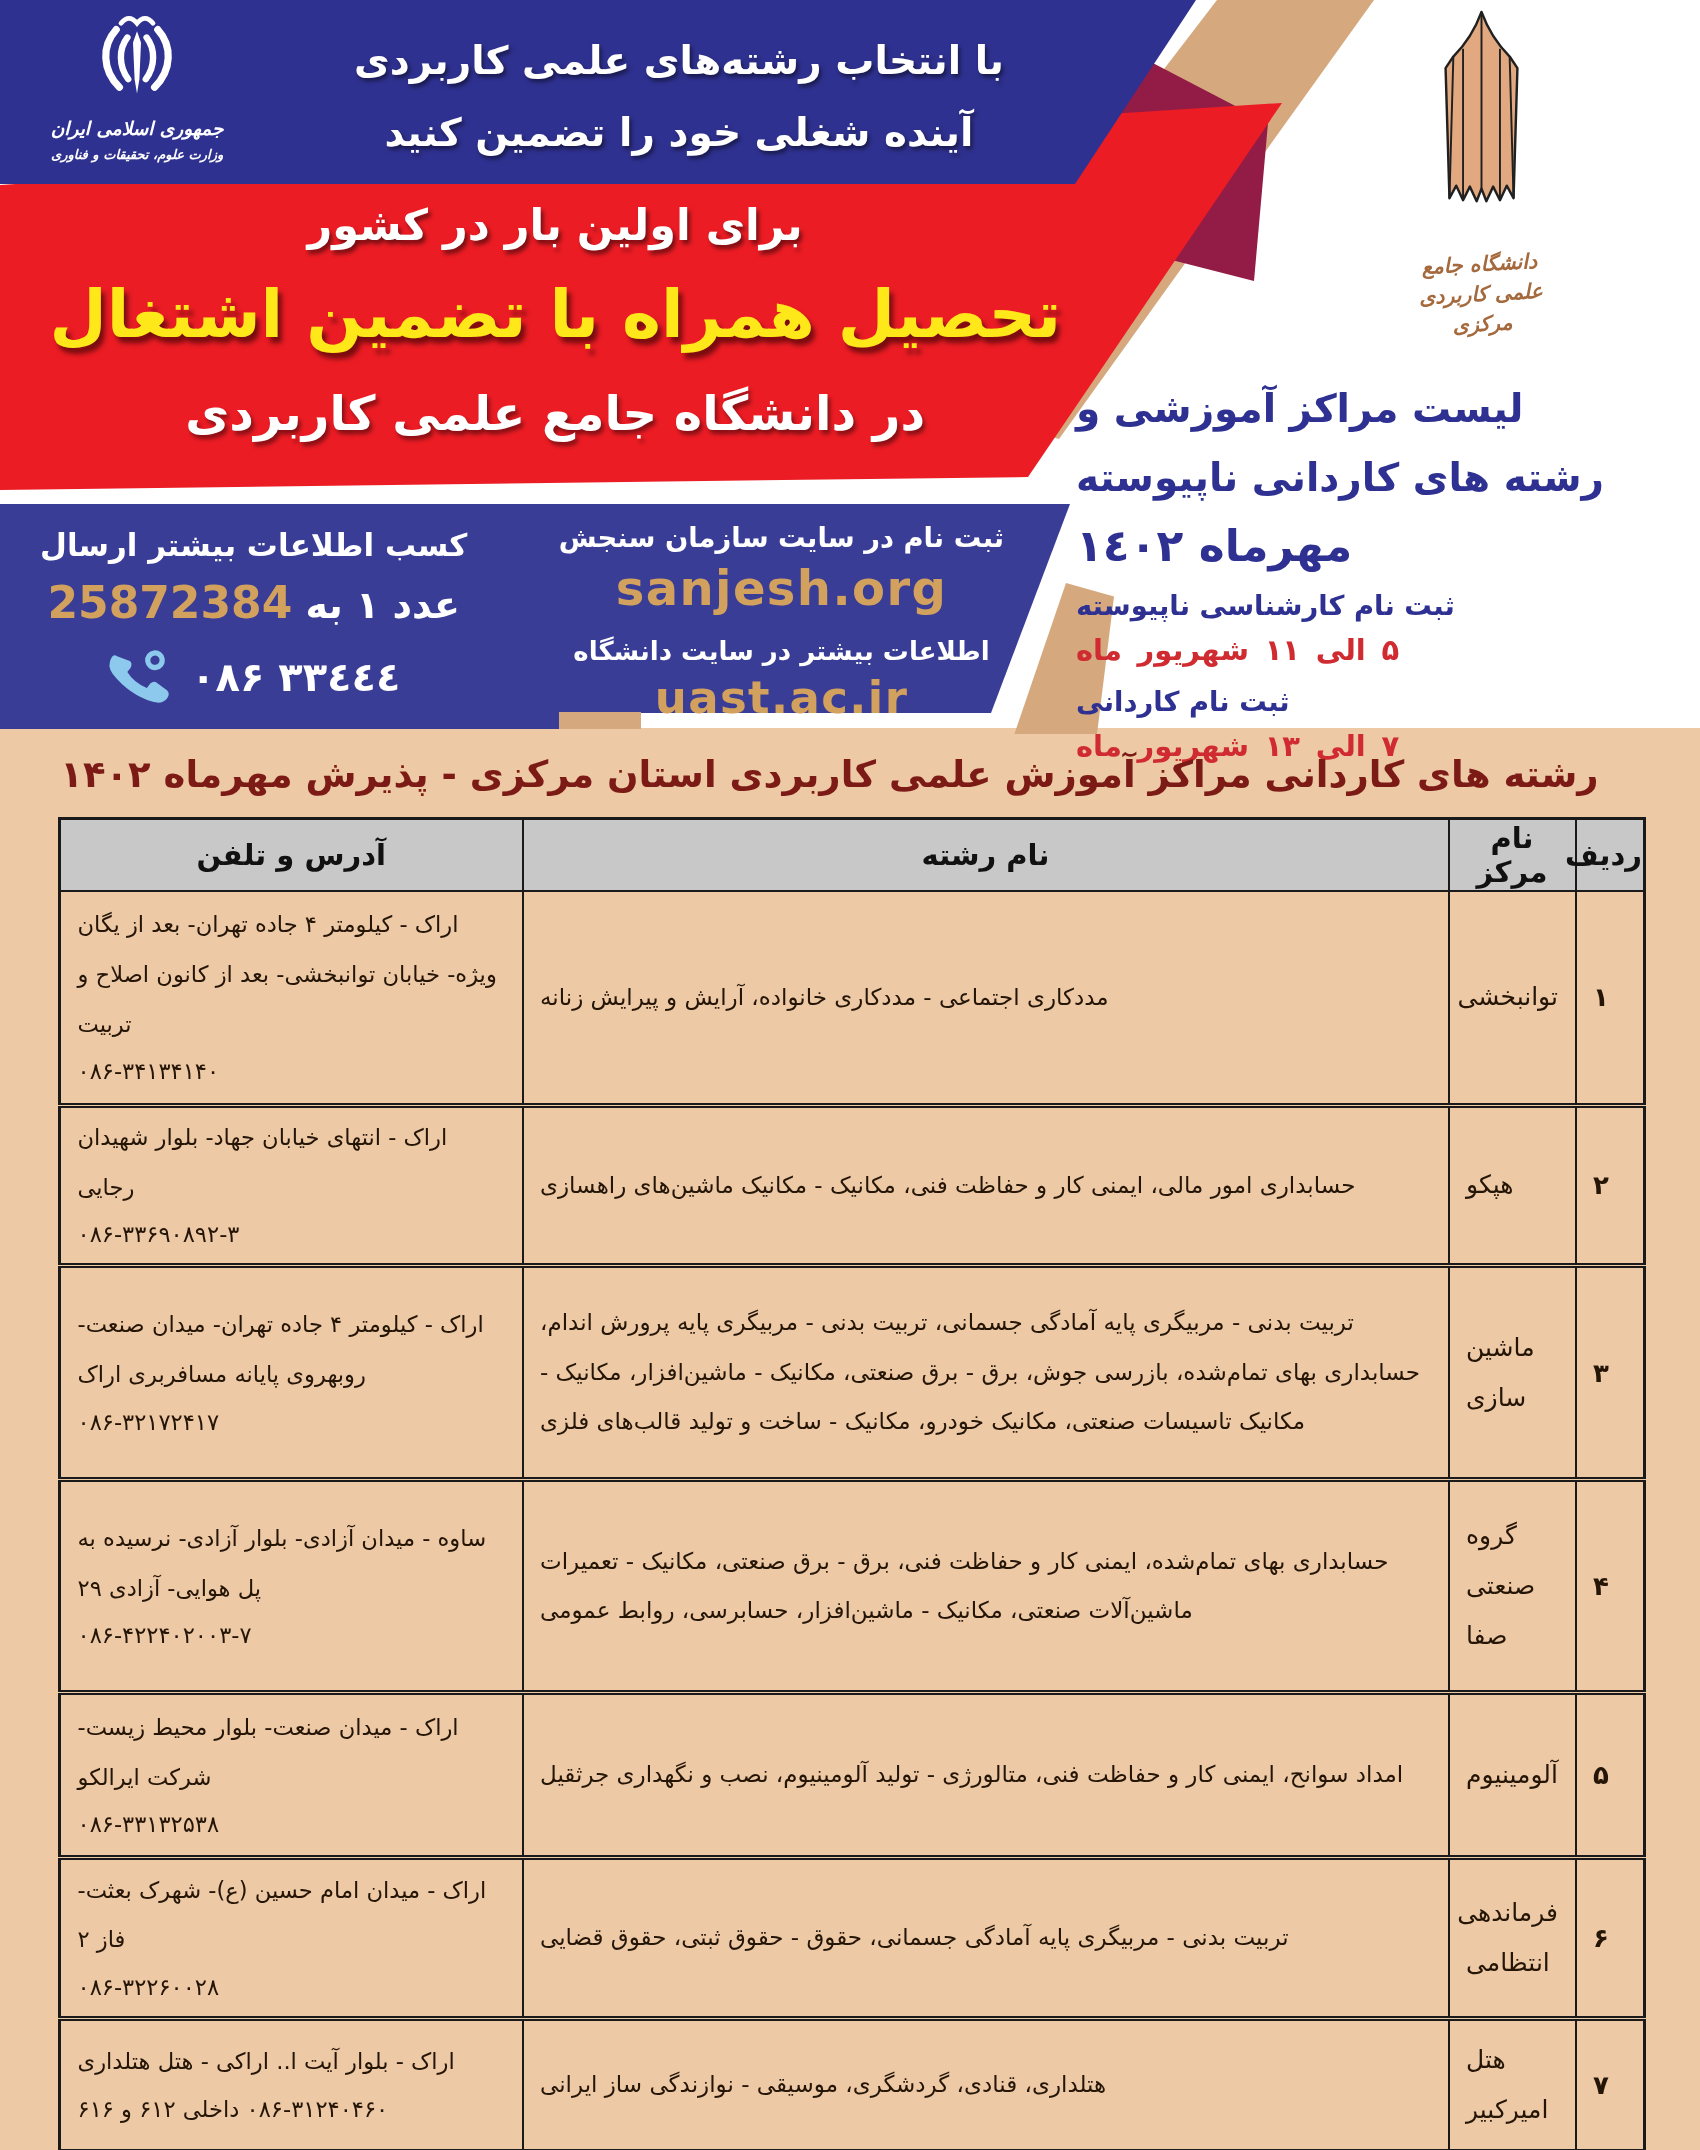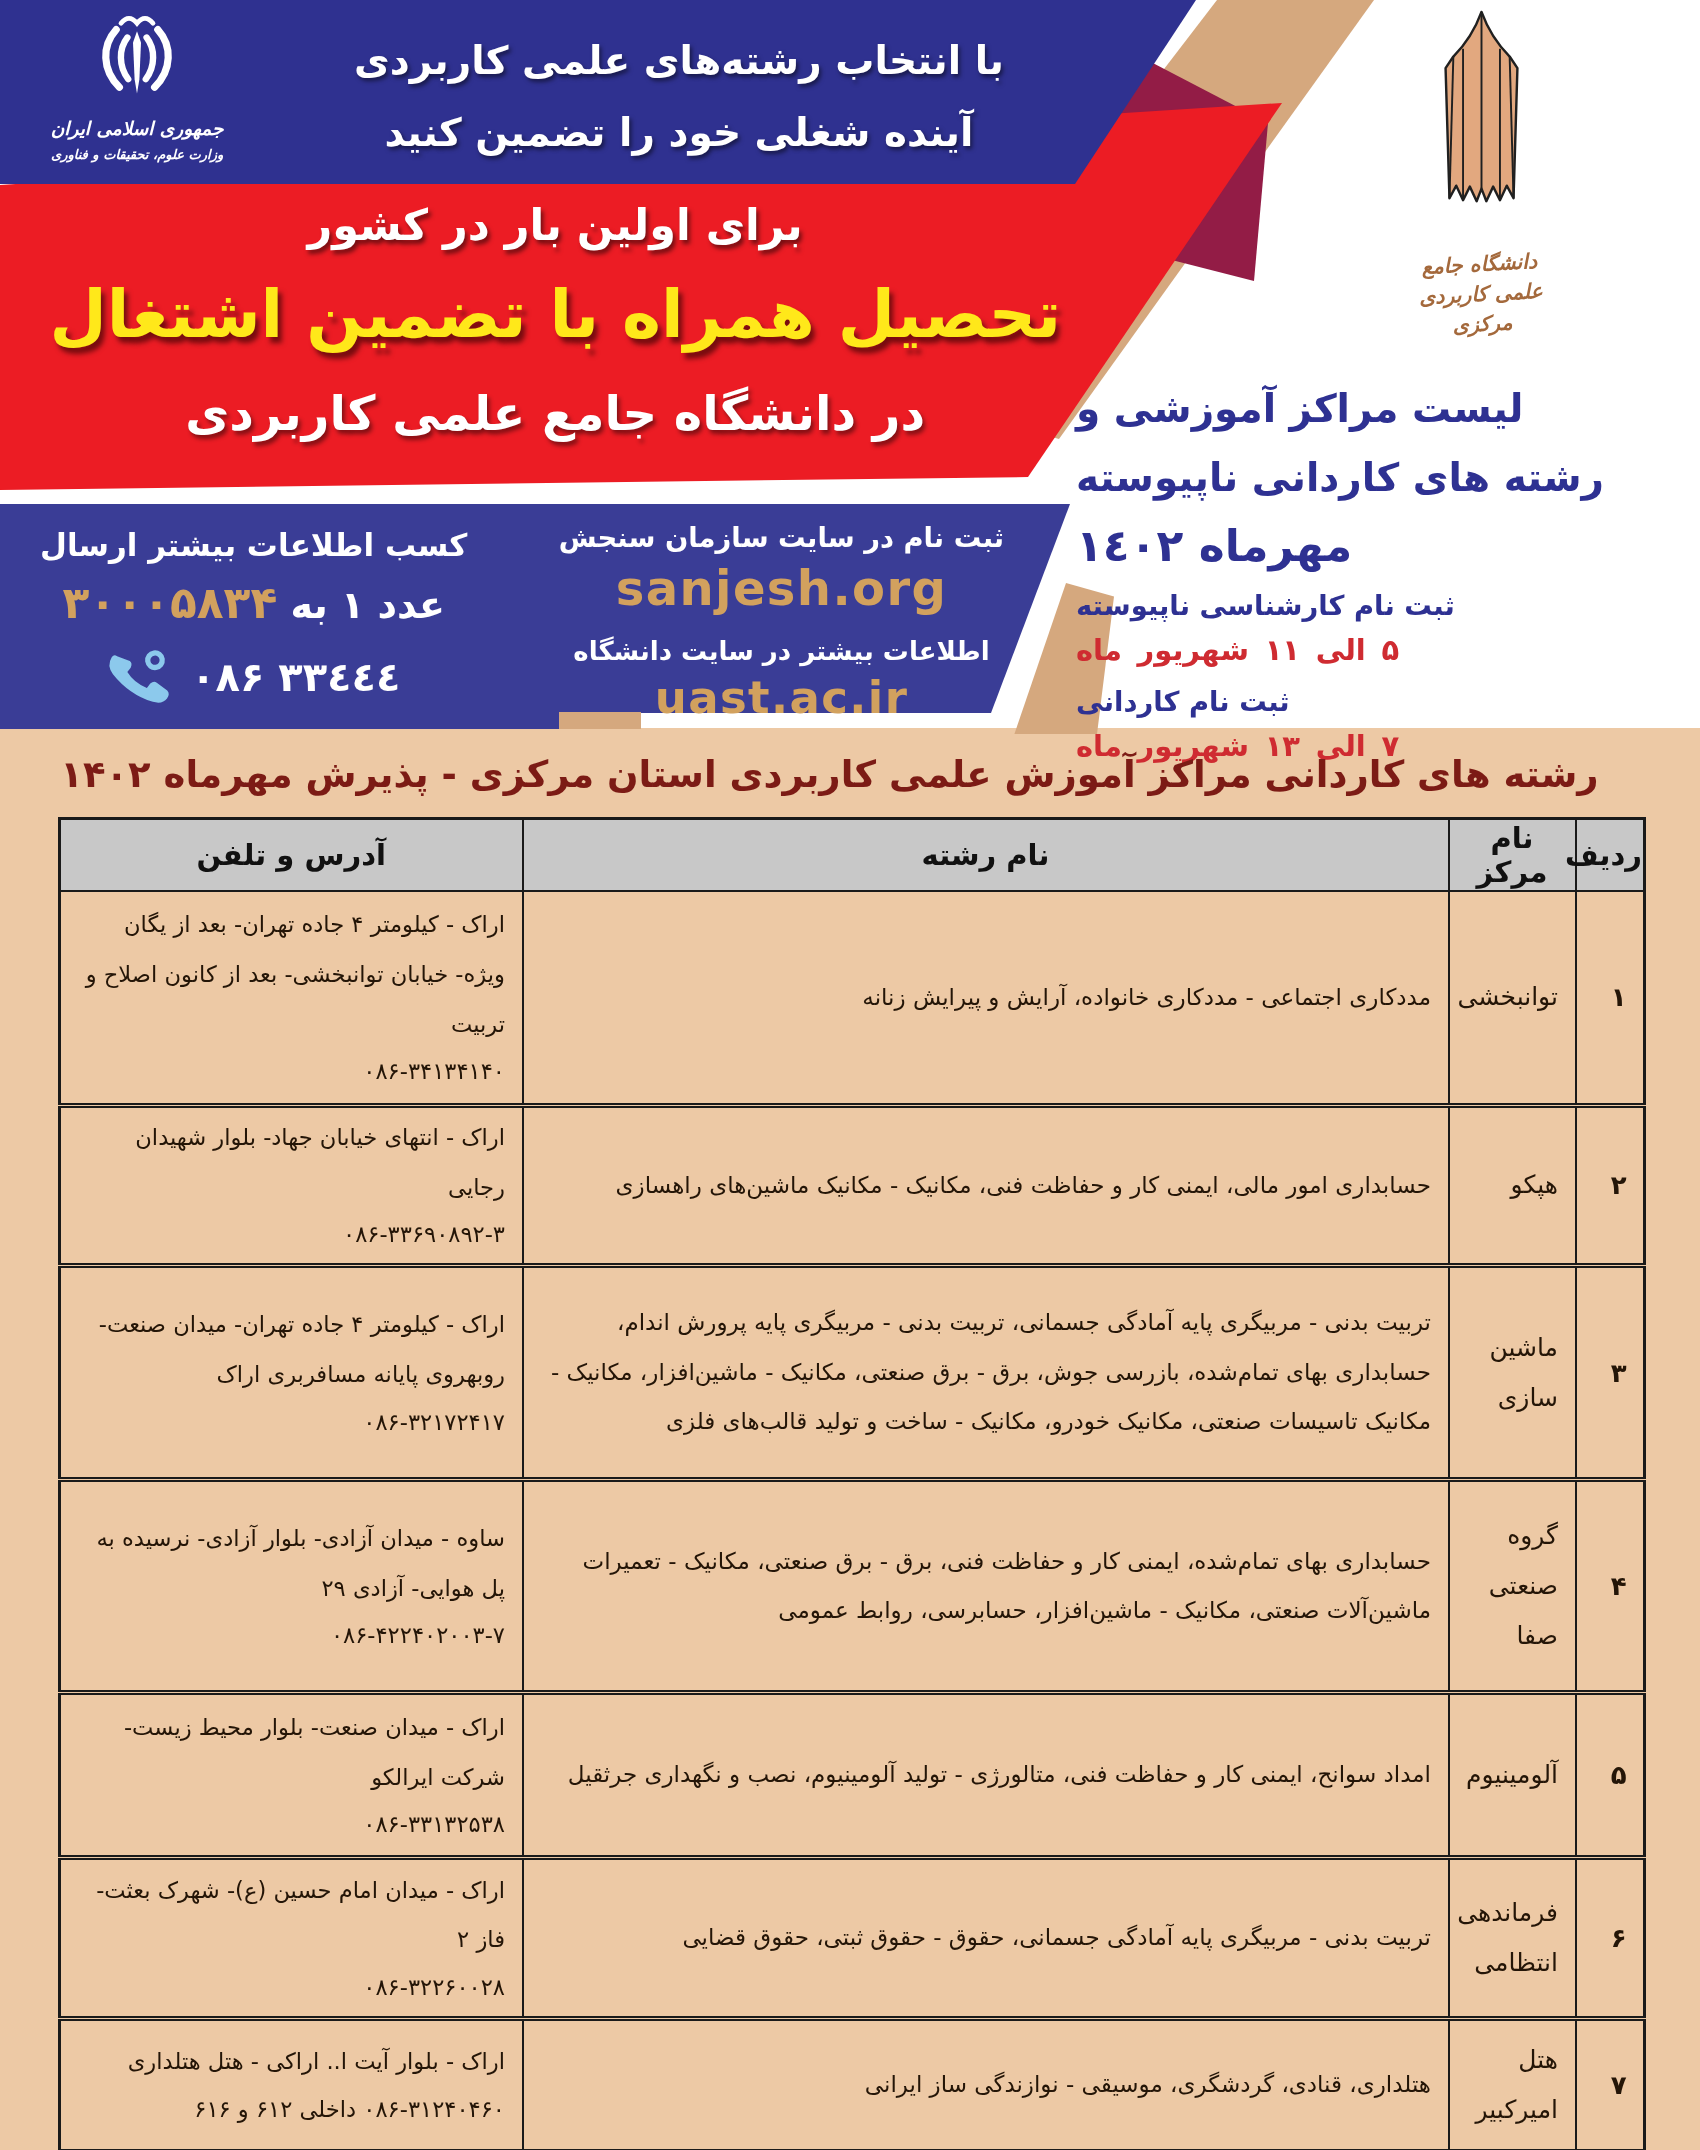--- a/index.html
+++ b/index.html
@@ -67,21 +67,21 @@
 
   
   .table-title{left:41px;top:753px;width:1577px;text-align:center;z-index:6;
     font-size:37px;font-weight:bold;color:#7c1b15}
   table.centers{position:absolute;left:58px;top:817px;width:1584px;z-index:5;
     border-collapse:collapse;table-layout:fixed;direction:rtl;
     border:3.4px solid #1a1a1a;background:#edc9a5}
   .centers th{background:#c8c8c8;font-size:29px;font-weight:bold;color:#111;
     height:66px;border:2.1px solid #1a1a1a;text-align:center}
   .centers td{background:#edc9a5;border:2.1px solid #1a1a1a;color:#241507;
-    text-align:right;vertical-align:middle;padding:5.5px 16.5px}
+    text-align:left;vertical-align:middle;padding:5.5px 16.5px}
   .centers tbody tr + tr td{border-top:5.5px double #1a1a1a}
   .centers tbody tr:first-child td{border-top:2.7px solid #1a1a1a}
   .cell-radif{font-size:26px;font-weight:bold}
   .cell-markaz{font-size:25px;line-height:2.0}
   .cell-resh{font-size:23px;line-height:2.15}
   .cell-addr{font-size:22.6px;line-height:2.2}
   .addr-phone{font-size:22.6px;line-height:2.0}
   tr.r1{height:214px} tr.r2{height:144px} tr.r3{height:214px} tr.r4{height:213px}
   tr.r5{height:165px} tr.r6{height:156px} tr.r7{height:132px}
 </style>
@@ -126,21 +126,21 @@
   <div class="c-label">ثبت نام در سایت سازمان سنجش</div>
   <div class="c-url">sanjesh.org</div>
   <div class="c-label2">اطلاعات بیشتر در سایت دانشگاه</div>
   <div class="c-url2">uast.ac.ir</div>
 </div>
 
 <div class="abs contact-left">
   <div class="sms-label">کسب اطلاعات بیشتر ارسال</div>
   <div class="sms-line">
     <span>عدد ۱ به</span>
-    <span class="sms-number">۳۰۰۰۵۸۳۴</span>
+    <span class="sms-number">25872384</span>
   </div>
   <div class="phone-row">
     <span class="phone-number">۰۸۶ ۳۳٤٤٤</span>
     <svg viewBox="0 0 100 100">
       <path d="M20 14 Q16 10 12 14 Q2 26 10 40 Q30 74 64 90 Q78 96 86 88 Q92 82 88 76 L74 62 Q70 58 64 62 L58 68 Q40 58 32 40 L38 34 Q42 28 38 24 Z" fill="#8cc9ec"></path>
       <circle cx="76" cy="28" r="15" fill="#8cc9ec"></circle>
       <circle cx="76" cy="28" r="7" fill="#3a3d96"></circle>
     </svg>
   </div>
 </div>

